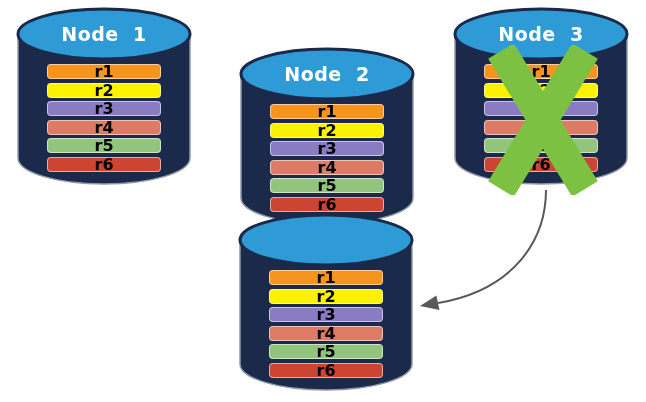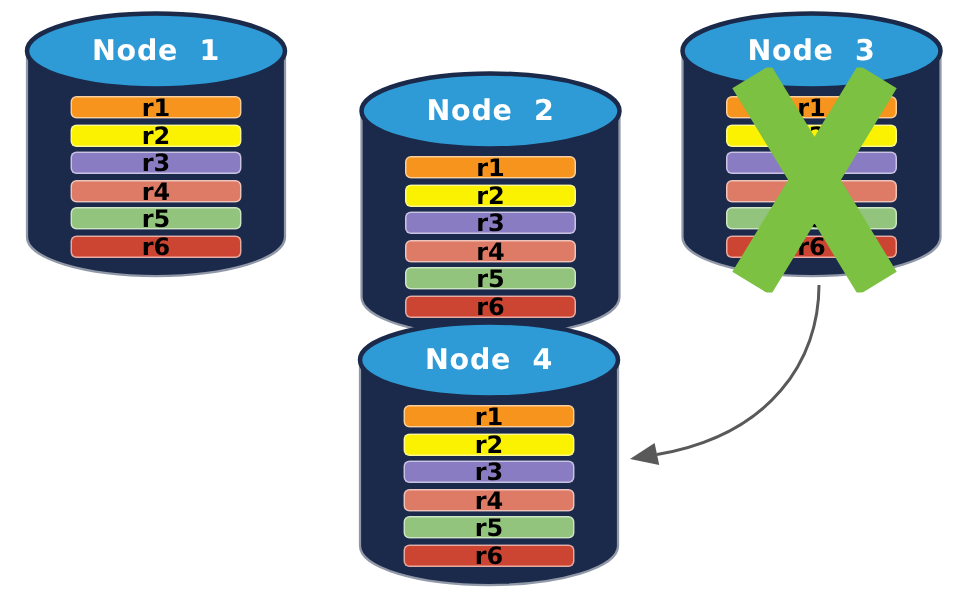--- a/index.html
+++ b/index.html
@@ -119,21 +119,20 @@
       <line x1="13" y1="6" x2="97" y2="144" stroke="var(--xgreen)" stroke-width="30"></line>
       <line x1="97" y1="6" x2="13" y2="144" stroke="var(--xgreen)" stroke-width="30"></line>
     </svg>
   </div>
 
   <div class="node" id="node4">
     <svg class="cyl" width="176" height="186" viewBox="0 0 176 186">
       <path d="M2,34 L2,158 A86,26 0 0 0 174,158 L174,34 Z" fill="var(--navy)" stroke="var(--edge)" stroke-width="1.5"></path>
       <ellipse cx="88" cy="34" rx="86" ry="25" fill="var(--topblue)" stroke="var(--navy)" stroke-width="3"></ellipse>
     </svg>
-    <div class="title">Node  4</div>
     <div class="bar b1" style="background: rgb(247, 148, 29);">r1</div>
     <div class="bar b2" style="background: rgb(250, 242, 0);">r2</div>
     <div class="bar b3" style="background: rgb(138, 124, 194);">r3</div>
     <div class="bar b4" style="background: rgb(221, 123, 103);">r4</div>
     <div class="bar b5" style="background: rgb(147, 196, 125);">r5</div>
     <div class="bar b6" style="background: rgb(203, 69, 50);">r6</div>
   </div>
 
   <svg class="failover-arrow" width="150" height="135" viewBox="0 0 150 135">
     <path d="M138,8 C138,58 106,108 30,121" fill="none" stroke="var(--arrow)" stroke-width="2"></path>

